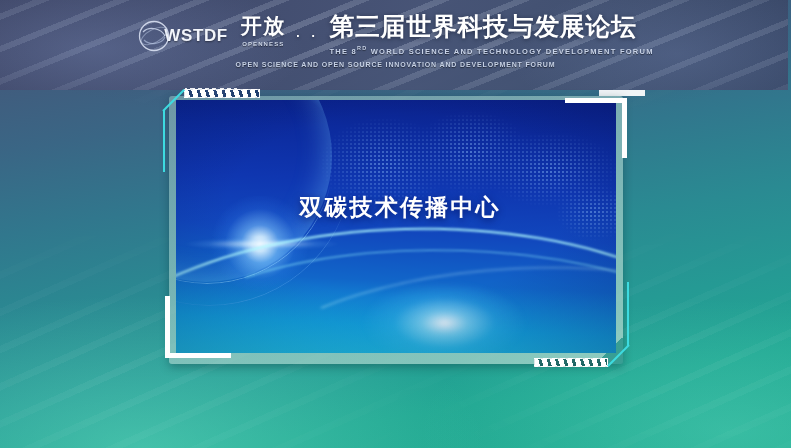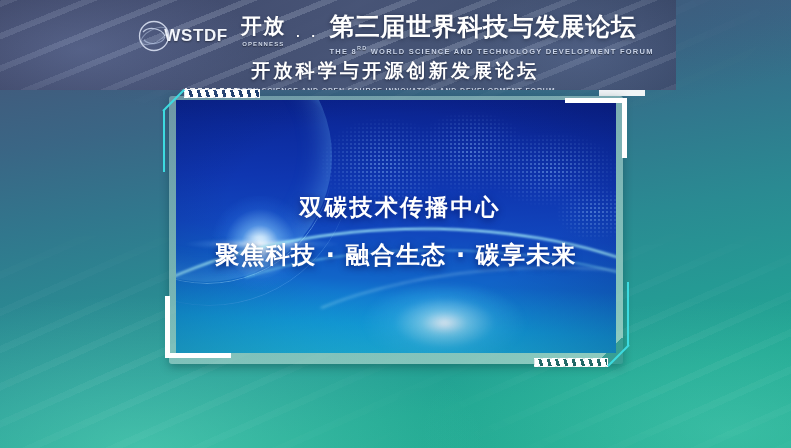--- a/index.html
+++ b/index.html
@@ -54,21 +54,21 @@
       radial-gradient(ellipse 55% 42% at 14% 83%, #000 0%, rgba(0,0,0,.55) 45%, transparent 78%),
       radial-gradient(ellipse 48% 38% at 88% 80%, #000 0%, rgba(0,0,0,.5) 45%, transparent 80%),
       radial-gradient(ellipse 60% 30% at 50% 6%, #000 0%, rgba(0,0,0,.45) 50%, transparent 85%);
     -webkit-mask-composite: source-over;
     filter: blur(.4px);
   }
 
   
   .header {
     position: absolute;
-    left: 0; top: 0; width: 676px; height: 90px;
+    left: 0; top: 0; width: 788px; height: 90px;
     background:
       linear-gradient(100deg,
         rgba(62,70,103,.96) 0%,
         rgba(66,76,110,.95) 28%,
         rgba(72,84,118,.93) 52%,
         rgba(66,80,112,.94) 76%,
         rgba(58,72,104,.96) 100%);
     overflow: hidden;
   }
   .header-flecks {
@@ -518,21 +518,20 @@
         <div class="slogan-dot">·</div>
       </div>
 
       <div class="maintitle">
         <div class="maintitle-cn">第三届世界科技与发展论坛</div>
         <div class="maintitle-en"><span>THE 8</span><sup>RD</sup><span> WORLD SCIENCE AND TECHNOLOGY DEVELOPMENT FORUM</span></div>
       </div>
     </div>
 
     <div class="subforum">
-      <div class="subforum-cn">开放科学与开源创新发展论坛</div>
       <div class="subforum-en">OPEN SCIENCE AND OPEN SOURCE INNOVATION AND DEVELOPMENT FORUM</div>
     </div>
   </div>
 
   <div class="deco-dash"></div>
   <div class="deco-white"></div>
 
   <div class="monitor">
 
     <div class="bezel">
@@ -548,21 +547,20 @@
       <div class="flare"></div>
       <div class="flare-streak"></div>
       <div class="sweep sweep-a"></div>
       <div class="sweep sweep-b"></div>
       <div class="sweep sweep-c"></div>
       <div class="glow-bottom"></div>
       <div class="screen-vignette"></div>
 
       <div class="screen-text">
         <div class="screen-line1">双碳技术传播中心</div>
-        <div class="screen-line2">聚焦科技 · 融合生态 · 碳享未来</div>
       </div>
     </div>
 
     <div class="br br-tl">
       <div class="br-tl-bar"></div>
     </div>
     <div class="br br-tr"></div>
     <div class="br br-bl"></div>
     <div class="br br-br">
       <div class="br-br-bar"></div>

